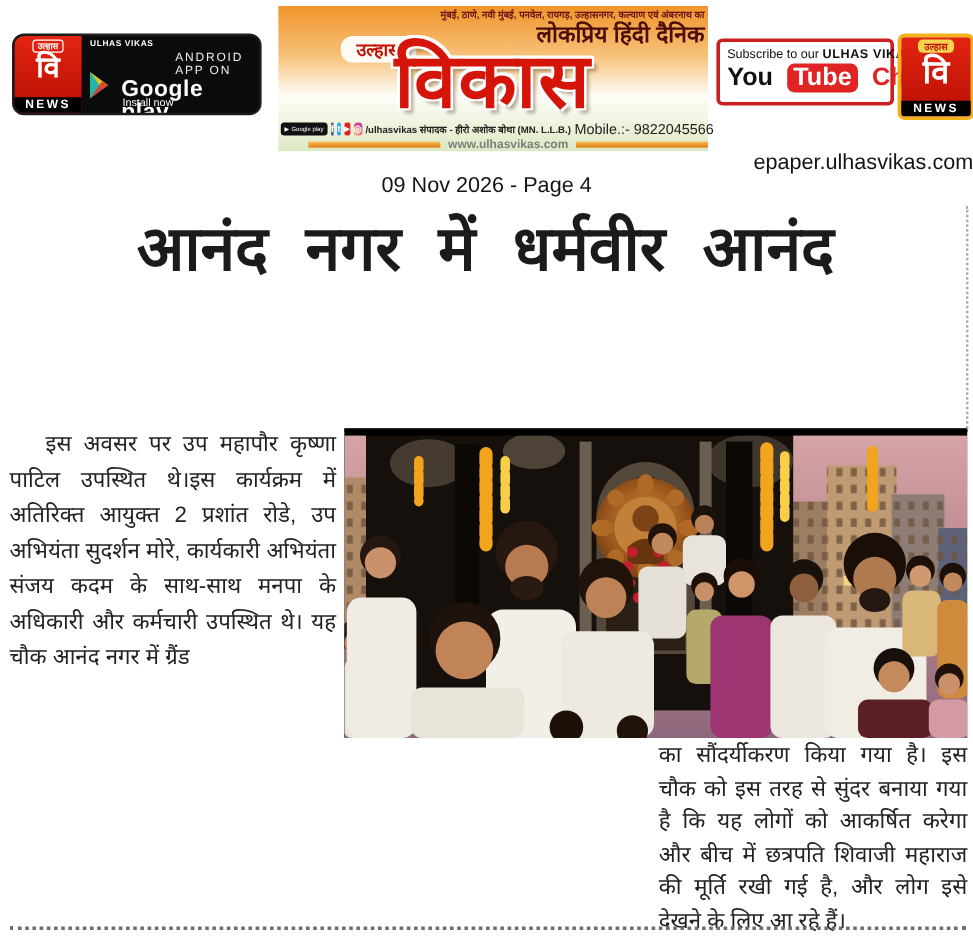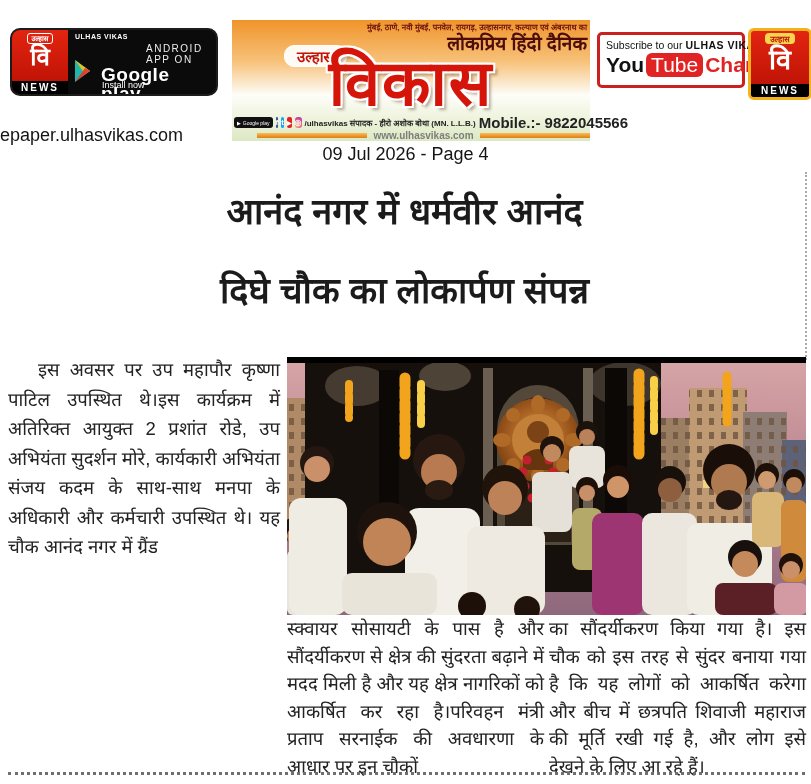--- a/index.html
+++ b/index.html
@@ -16,63 +16,63 @@
   .logo-news{position:absolute;bottom:0;width:100%;background:#000;color:#fff;font-size:10px;
              font-weight:bold;text-align:center;letter-spacing:2px;padding:1px 0;}
   .play-box{flex:1;position:relative;color:#fff;padding:2px 6px;}
   .uv-small{position:absolute;top:3px;left:7px;font-size:7px;font-weight:bold;letter-spacing:.5px;}
   .play-row{display:flex;align-items:center;gap:6px;margin-top:11px;}
   .gp-text-sm{font-size:10px;letter-spacing:1.5px;color:#eee;margin-left:45px;}
   .gp-text-lg{font-size:19px;font-weight:600;color:#fff;letter-spacing:.5px;line-height:1;}
   .install{position:absolute;left:34px;bottom:4px;font-size:9px;font-weight:normal;}
 
   
-  .masthead{position:absolute;left:232px;top:20px;width:358px;height:121px;
+  .masthead{position:absolute;left:232px;top:5px;width:358px;height:121px;
             background:linear-gradient(180deg,#f0942a 0%,#f7c179 34%,#fdfdf8 62%,#eef3dc 82%,#dbe8c2 100%);}
   .tag1{position:absolute;top:1px;left:0;right:3px;text-align:right;font-size:8px;font-weight:bold;color:#6e1310;}
   .tag2{position:absolute;top:10px;right:3px;font-size:19px;font-weight:bold;color:#4d0d0b;}
   .title-ulhas{position:absolute;top:25px;left:52px;background:rgba(255,255,255,.92);color:#c01508;
                font-size:15px;font-weight:900;padding:0 12px;border-radius:10px;border:1px solid #fff;}
   .title-vikas{position:absolute;top:31px;left:0;width:100%;text-align:center;font-size:63px;font-weight:900;
                color:#d6150a;line-height:1.02;letter-spacing:2px;
                text-shadow:2px 2px 0 #fff,-2px -2px 0 #fff,2px -2px 0 #fff,-2px 2px 0 #fff,4px 4px 3px rgba(60,30,0,.35);}
   .social-strip{position:absolute;left:2px;right:2px;bottom:12px;height:13px;display:flex;align-items:center;gap:3px;}
   .gp-mini{height:11px;background:#111;border-radius:3px;color:#fff;font-size:5px;display:flex;align-items:center;
            gap:2px;padding:0 3px;white-space:nowrap;}
   .sic{width:11px;height:11px;border-radius:2px;color:#fff;font-size:8px;font-weight:bold;display:flex;
        align-items:center;justify-content:center;line-height:1;}
   .sic.fb{background:#3b5998;} .sic.tw{background:#1da1f2;} .sic.yt{background:#e02424;font-size:6px;}
   .sic.ig{background:radial-gradient(circle at 30% 70%,#fdc468,#df4996 60%,#8a3ab9);border-radius:3px;}
   .handle{font-size:8px;font-weight:bold;color:#222;white-space:nowrap;}
-  .mob{margin-left:auto;font-size:15px;font-weight:bold;color:#222;white-space:nowrap;}
+  .mob{margin-left:auto;font-size:12px;font-weight:normal;color:#222;white-space:nowrap;}
   .web-bar{position:absolute;left:0;right:0;bottom:0;height:12px;display:flex;align-items:center;padding-left:25px;}
   .web-bar .bar{flex:1;height:5px;background:linear-gradient(180deg,#f9bd55,#e07c12);}
   .web-text{font-size:10px;font-weight:bold;color:#7d7d7d;padding:0 6px;}
 
   
   .subscribe{position:absolute;left:597px;top:32px;width:148px;height:56px;background:#fff;
              border:3px solid #c92020;border-radius:5px;padding:4px 6px;box-sizing:border-box;}
   .sub-l1{font-size:10.5px;color:#111;white-space:nowrap;}
   .sub-l1 b{letter-spacing:.5px;}
-  .sub-l2{display:flex;align-items:center;gap:2px;margin-top:2px;}
+  .sub-l2{display:flex;align-items:center;gap:12px;margin-top:2px;}
   .yt-you{font-size:21px;font-weight:800;color:#111;}
-  .yt-tube{font-size:21px;font-weight:400;color:#fff;background:#e02424;border-radius:6px;padding:0 5px;line-height:1.15;}
+  .yt-tube{font-size:21px;font-weight:700;color:#fff;background:#e02424;border-radius:6px;padding:0 5px;line-height:1.15;}
   .yt-ch{font-size:21px;font-weight:800;color:#e02424;}
   .right-badge{position:absolute;left:748px;top:28px;width:58px;height:66px;background:linear-gradient(180deg,#e22510,#b80f04);
                border:3px solid #f2b21a;border-radius:6px;display:flex;flex-direction:column;align-items:center;overflow:hidden;}
   .rb-ulhas{margin-top:2px;font-size:8px;color:#c01508;background:#f5d44e;border-radius:4px;padding:0 5px;font-weight:bold;}
   .rb-vi{flex:1;font-size:27px;font-weight:900;color:#fff;line-height:1.2;}
   .rb-news{width:100%;background:#000;color:#fff;font-size:10px;font-weight:bold;text-align:center;
            letter-spacing:2px;padding:1px 0;}
 
   
-  .url-line{position:absolute;top:125px;left:0;width:100%;text-align:left;font-size:18px;color:#141414;}
+  .url-line{position:absolute;top:125px;left:0;width:100%;text-align:right;font-size:18px;color:#141414;}
   .date-line{position:absolute;top:144px;left:0;width:100%;text-align:center;font-size:18px;color:#141414;}
-  .headline{position:absolute;top:172px;left:12px;right:14px;text-align:center;font-size:36px;font-weight:900;
-            color:#1b1b1b;line-height:79px;letter-spacing:0;}
+  .headline{position:absolute;top:172px;left:12px;right:14px;text-align:center;font-size:52px;font-weight:900;
+            color:#1b1b1b;line-height:79px;letter-spacing:0;font-family:Liberation Mono, monospace;}
   .edge-dots{position:absolute;right:4px;top:172px;height:188px;border-right:2px dotted #aaa;}
 
   
   .body-text{position:absolute;font-size:18.5px;line-height:29.5px;text-align:justify;color:#222;}
   .body-text p{margin:0;}
   .body-text .indent{text-indent:30px;}
   .lead{font-weight:bold;font-size:19px;}
   .col1{left:8px;top:355px;width:272px;}
   .col2{left:287px;top:615px;width:257px;line-height:27.5px;}
   .col3{left:549px;top:615px;width:257px;line-height:27.5px;}
@@ -142,25 +142,24 @@
     </div>
   </div>
 
   <div class="right-badge">
     <span class="rb-ulhas">उल्हास</span>
     <span class="rb-vi">वि</span>
     <span class="rb-news">NEWS</span>
   </div>
 
   <div class="url-line">epaper.ulhasvikas.com</div>
-  <div class="date-line">09 Jul 2026 - Page 4</div>
+  <div class="date-line">09 Nov 2026 - Page 4</div>
 
   <div class="headline">
     <div>आनंद नगर में धर्मवीर आनंद</div>
-    <div>दिघे चौक का लोकार्पण संपन्न</div>
   </div>
   <div class="edge-dots"></div>
 
   <div class="body-text col1">
     <p class="indent">इस अवसर पर उप महापौर कृष्णा पाटिल उपस्थित थे।इस कार्यक्रम में अतिरिक्त आयुक्त 2 प्रशांत रोडे, उप अभियंता सुदर्शन मोरे, कार्यकारी अभियंता संजय कदम के साथ-साथ मनपा के अधिकारी और कर्मचारी उपस्थित थे। यह चौक आनंद नगर में ग्रैंड</p>
   </div>
 
   <div class="photo">
     <svg viewBox="0 0 519 255" preserveAspectRatio="none">
       <defs>
@@ -293,21 +292,18 @@
         <rect x="487" y="223" width="34" height="32" rx="8" fill="#d39aa4"></rect>
           <circle cx="504" cy="205" r="12" fill="#201209"></circle>
           <circle cx="504" cy="210" r="9" fill="#c9906a"></circle>
         <circle cx="185" cy="246" r="14" fill="#1c1009"></circle>
           <circle cx="240" cy="249" r="13" fill="#20130b"></circle>
       </g>
       <rect x="0" y="0" width="519" height="3" fill="#000"></rect>
     </svg>
   </div>
 
-  <div class="body-text col2">
-    <p>स्क्वायर सोसायटी के पास है और सौंदर्यीकरण से क्षेत्र की सुंदरता बढ़ाने में मदद मिली है और यह क्षेत्र नागरिकों को आकर्षित कर रहा है।परिवहन मंत्री प्रताप सरनाईक की अवधारणा के आधार पर इन चौकों</p>
-  </div>
   <div class="body-text col3">
     <p>का सौंदर्यीकरण किया गया है। इस चौक को इस तरह से सुंदर बनाया गया है कि यह लोगों को आकर्षित करेगा और बीच में छत्रपति शिवाजी महाराज की मूर्ति रखी गई है, और लोग इसे देखने के लिए आ रहे हैं।</p>
   </div>
 
   <div class="dotline"></div>
 </div>
 
 </body></html>

